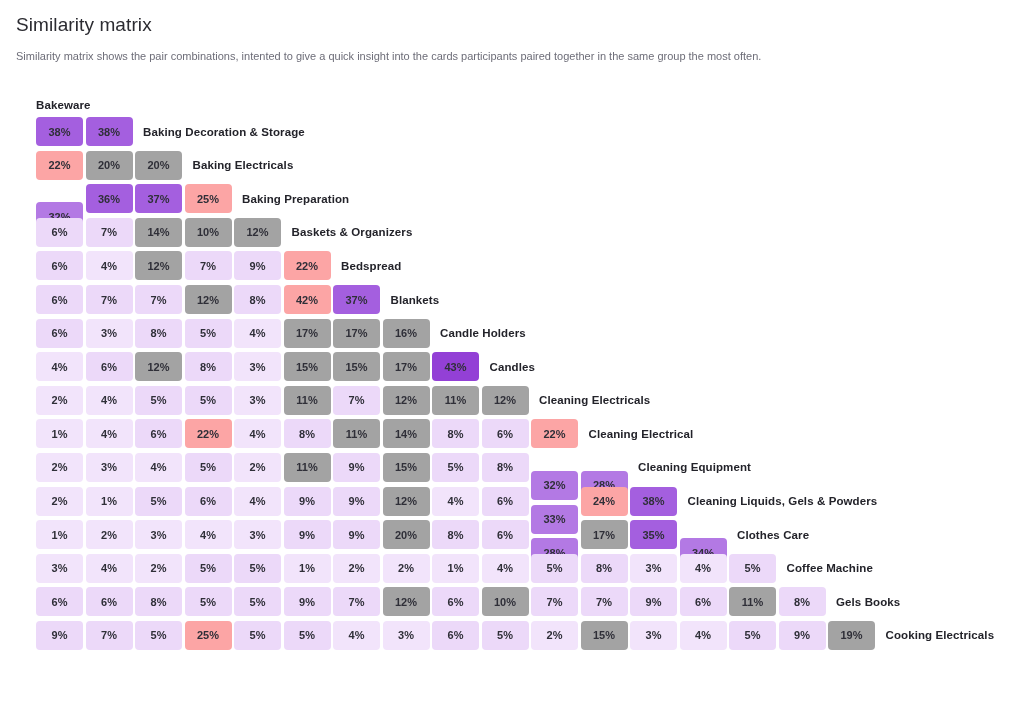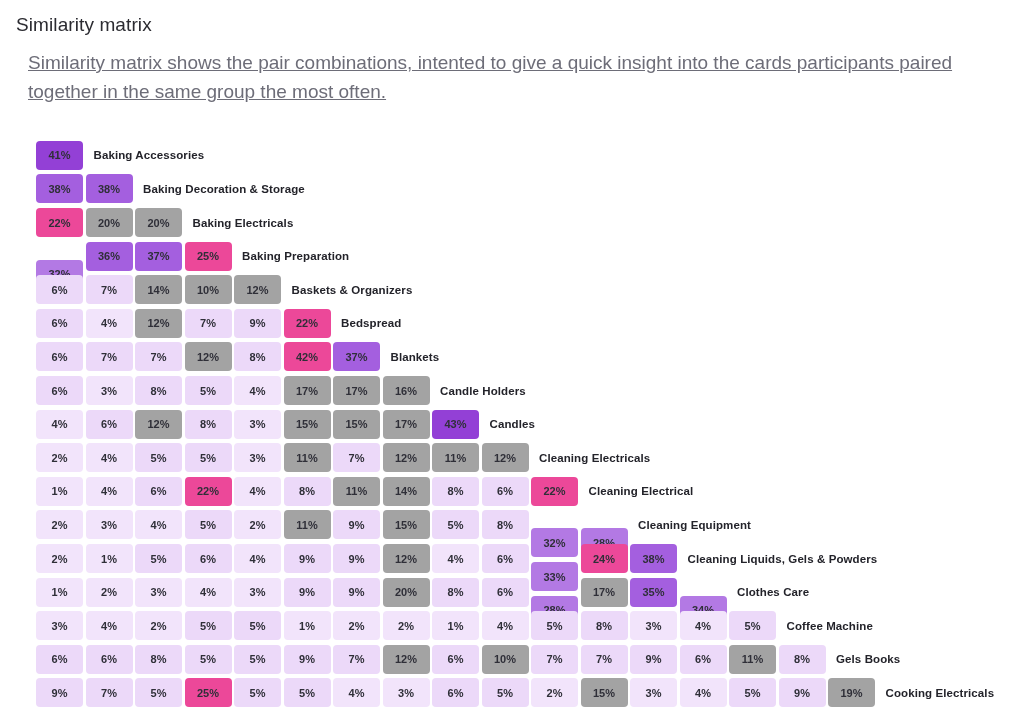--- a/index.html
+++ b/index.html
@@ -23,27 +23,26 @@
 
   .title {
     font-size: 19px;
     font-weight: 400;
     color: #2b2b31;
     margin: 0 0 12px 0;
     letter-spacing: 0.1px;
   }
 
   .description {
-    font-size: 19px;
+    font-size: 11px;
     line-height: 1.55;
     color: #6d6d78;
-    margin: 12px;
+    margin: 0;
     max-width: 985px;
     font-weight: 400;
-    text-decoration: underline;
   }
 
   .matrix-wrap {
     margin-top: 34px;
     position: relative;
   }
 
   .corner-label {
     font-size: 11.5px;
     font-weight: 700;
@@ -87,40 +86,37 @@
     color: #23232a;
     white-space: nowrap;
     margin-left: 8px;
     letter-spacing: 0.1px;
   }
 
   
   .t0 { background: #f2e4fb; }
   .t1 { background: #ecd9f9; }
   .t2 { background: #a3a3a3; }
-  .t3 { background: #ec4899; }
+  .t3 { background: #fca5a5; }
   .t4 { background: #b379e4; margin-top: 36px; }
   .t5 { background: #a45fdf; }
   .t6 { background: #9340d6; }
 </style>
 </head>
 <body>
 
 <div class="page">
 
   <h1 class="title">Similarity matrix</h1>
 
   <p class="description">Similarity matrix shows the pair combinations, intented to give a quick insight into the cards participants paired together in the same group the most often.</p>
 
   <div class="matrix-wrap">
+    <span class="corner-label">Bakeware</span>
     <div class="matrix-rows" id="matrix-rows">
-        <div class="m-row">
-          <div class="cell t6">41%</div>
-          <span class="row-label">Baking Accessories</span>
-        </div>
         <div class="m-row">
           <div class="cell t5">38%</div>
           <div class="cell t5">38%</div>
           <span class="row-label">Baking Decoration &amp; Storage</span>
         </div>
         <div class="m-row">
           <div class="cell t3">22%</div>
           <div class="cell t2">20%</div>
           <div class="cell t2">20%</div>
           <span class="row-label">Baking Electricals</span>

